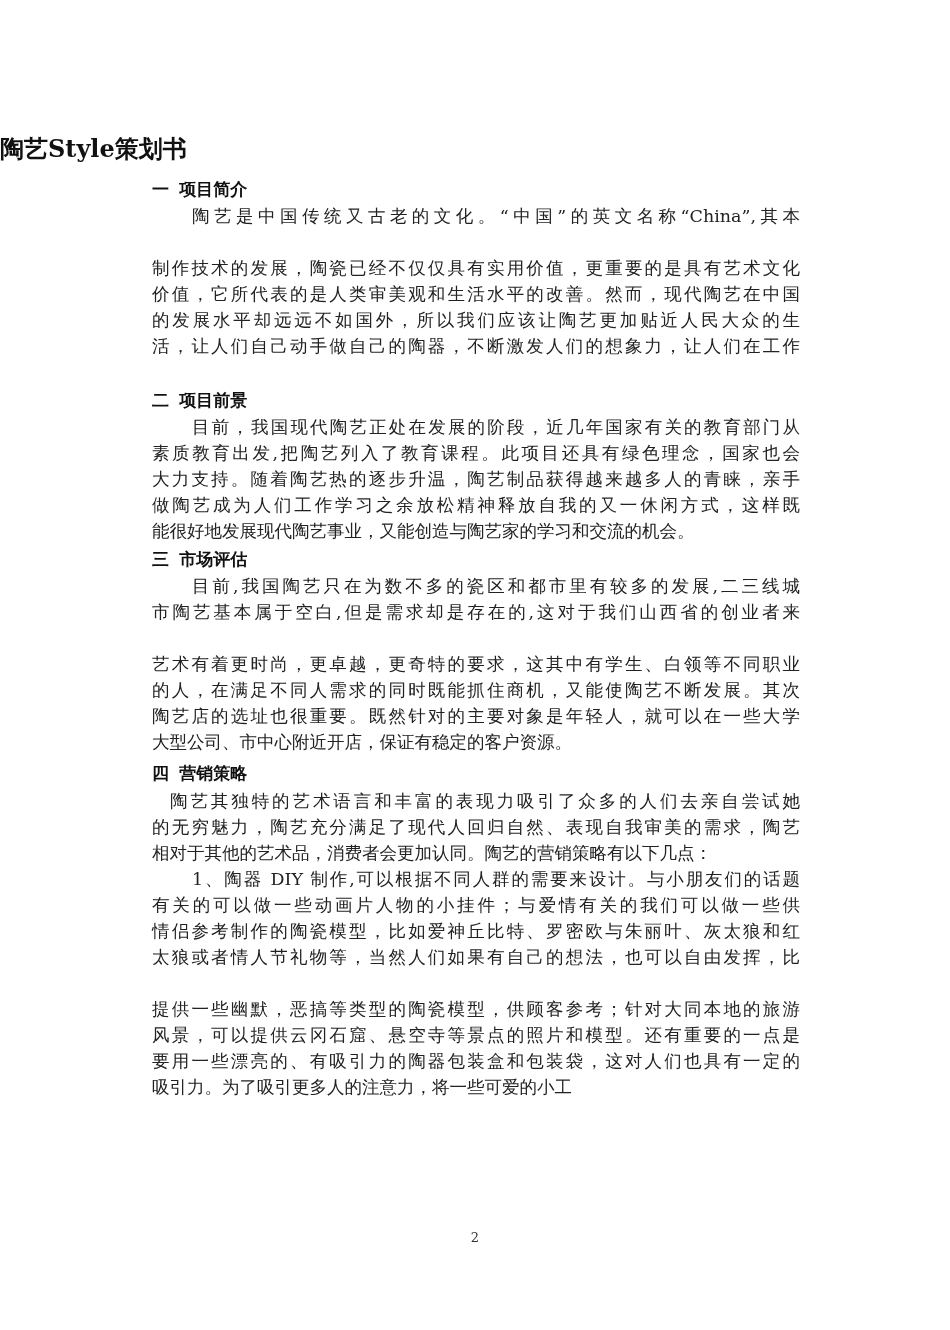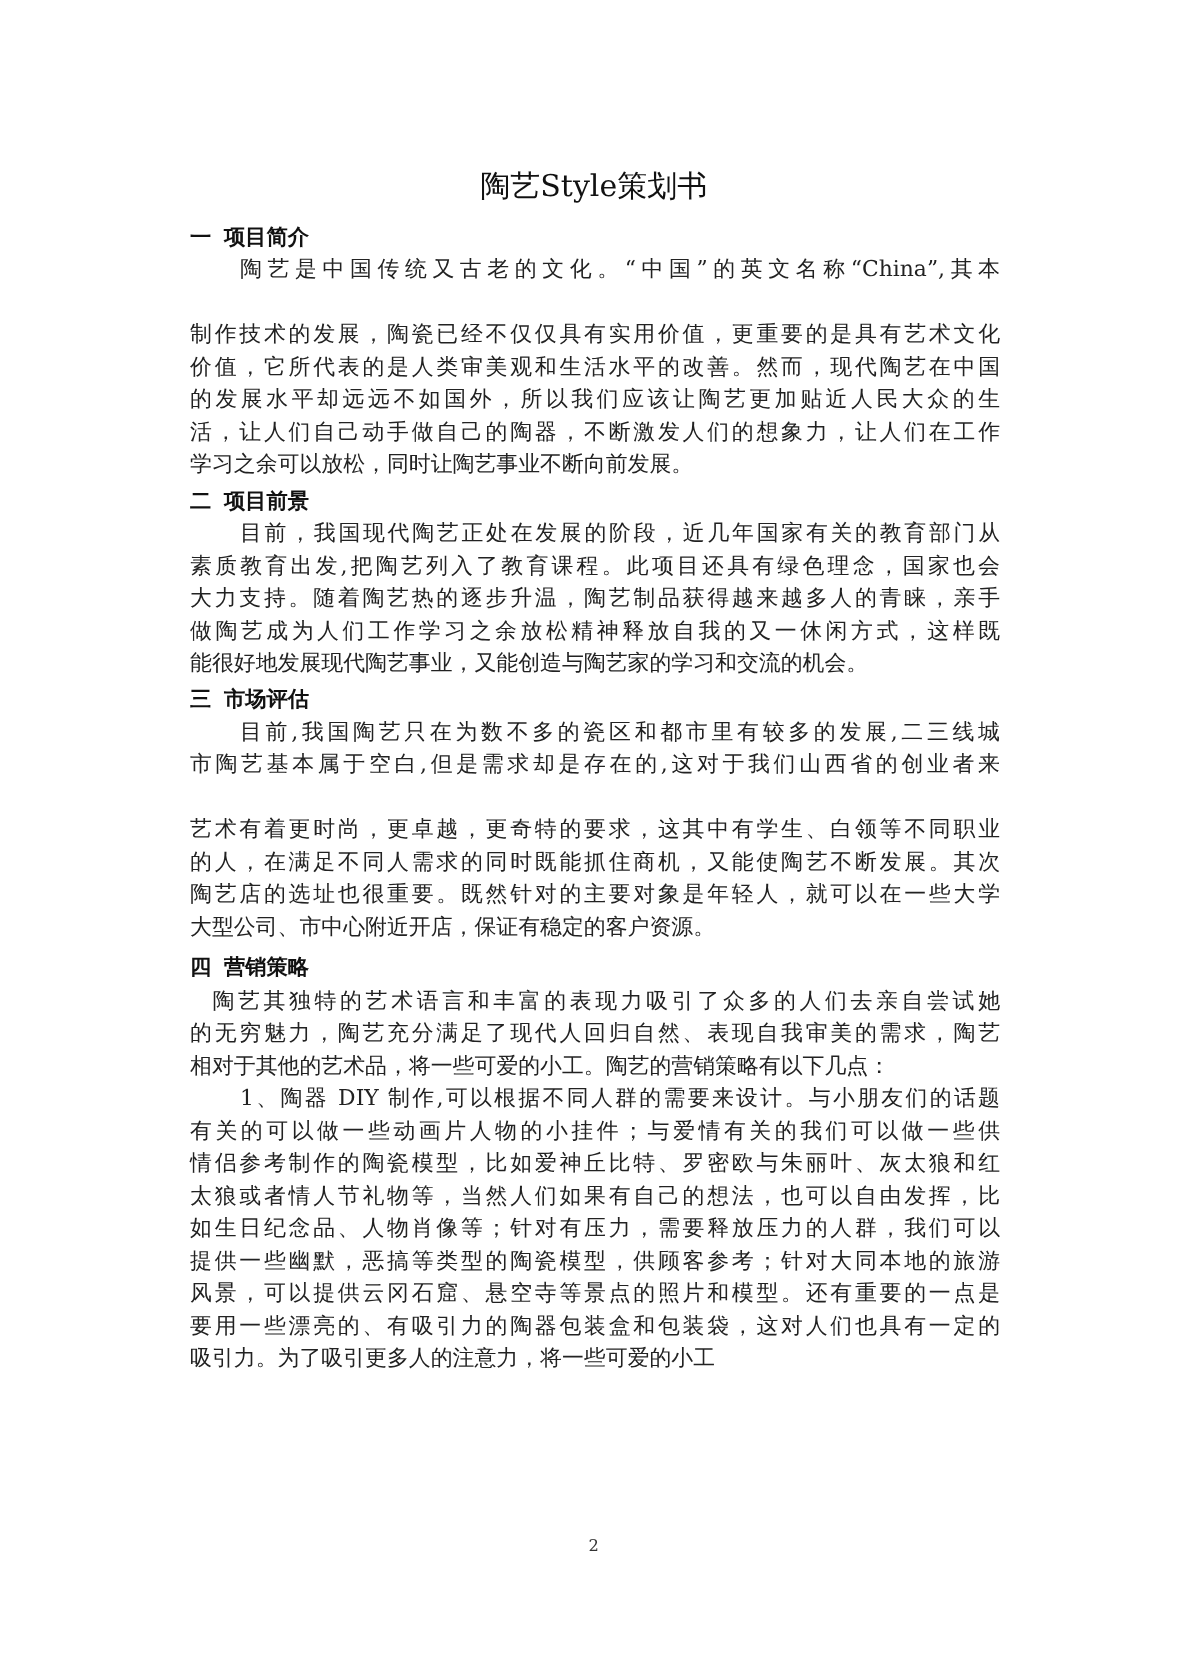--- a/index.html
+++ b/index.html
@@ -1,20 +1,20 @@
 <!DOCTYPE html>
 <html><head>
 <meta charset="utf-8">
 <style>
   html, body { margin:0; padding:0; background:#ffffff; }
   body { width:950px; height:1330px; position:relative; overflow:hidden;
          font-family:"DejaVu Serif", "Liberation Serif", serif; color:#1a1a1a; }
   .page { position:absolute; left:0; top:0; width:950px; height:1330px; background:#fff; }
-  .title { position:absolute; left:0; width:950px; top:133px; text-align:center;
-           font-size:24px; font-weight:normal; letter-spacing:0px; color:#111; }
+  .title { position:absolute; left:0; width:950px; top:133px; text-align:left;
+           font-size:24px; font-weight:bold; letter-spacing:0px; color:#111; }
   .heading { position:absolute; left:152px; font-size:17px; font-weight:bold;
              font-family:Liberation Mono, monospace; color:#111; }
   .line { position:absolute; left:152px; width:648px; font-size:17.5px; white-space:nowrap;
           text-align:justify; text-align-last:justify; color:#222; line-height:26px; }
   .line.indent { left:192px; width:608px; }
   .line.indent-small { left:170px; width:630px; }
   .line.last { text-align-last:left; }
   .pagenum { position:absolute; top:1230px; left:0; width:950px; text-align:center;
              font-size:13px; color:#333; }
 </style>
@@ -24,45 +24,43 @@
 <div class="page">
 
   <div class="title">陶艺Style策划书</div>
 
   <div class="heading" style="top:178px">一  项目简介</div>
   <div class="line indent" style="top:203px">陶艺是中国传统又古老的文化。“中国”的英文名称“China”,其本</div>
   <div class="line" style="top:255px">制作技术的发展，陶瓷已经不仅仅具有实用价值，更重要的是具有艺术文化</div>
   <div class="line" style="top:281px">价值，它所代表的是人类审美观和生活水平的改善。然而，现代陶艺在中国</div>
   <div class="line" style="top:307px">的发展水平却远远不如国外，所以我们应该让陶艺更加贴近人民大众的生</div>
   <div class="line" style="top:333px">活，让人们自己动手做自己的陶器，不断激发人们的想象力，让人们在工作</div>
-  <div class="line last" style="top:359px">学习之余可以放松，同时让陶艺事业不断向前发展。</div>
 
   <div class="heading" style="top:389px">二  项目前景</div>
   <div class="line indent" style="top:414px">目前，我国现代陶艺正处在发展的阶段，近几年国家有关的教育部门从</div>
   <div class="line" style="top:440px">素质教育出发,把陶艺列入了教育课程。此项目还具有绿色理念，国家也会</div>
   <div class="line" style="top:466px">大力支持。随着陶艺热的逐步升温，陶艺制品获得越来越多人的青睐，亲手</div>
   <div class="line" style="top:492px">做陶艺成为人们工作学习之余放松精神释放自我的又一休闲方式，这样既</div>
   <div class="line last" style="top:518px">能很好地发展现代陶艺事业，又能创造与陶艺家的学习和交流的机会。</div>
 
   <div class="heading" style="top:548px">三 市场评估</div>
   <div class="line indent" style="top:573px">目前,我国陶艺只在为数不多的瓷区和都市里有较多的发展,二三线城</div>
   <div class="line" style="top:599px">市陶艺基本属于空白,但是需求却是存在的,这对于我们山西省的创业者来</div>
   <div class="line" style="top:651px">艺术有着更时尚，更卓越，更奇特的要求，这其中有学生、白领等不同职业</div>
   <div class="line" style="top:677px">的人，在满足不同人需求的同时既能抓住商机，又能使陶艺不断发展。其次</div>
   <div class="line" style="top:703px">陶艺店的选址也很重要。既然针对的主要对象是年轻人，就可以在一些大学</div>
   <div class="line last" style="top:729px">大型公司、市中心附近开店，保证有稳定的客户资源。</div>
 
   <div class="heading" style="top:762px">四 营销策略</div>
   <div class="line indent-small" style="top:788px">陶艺其独特的艺术语言和丰富的表现力吸引了众多的人们去亲自尝试她</div>
   <div class="line" style="top:814px">的无穷魅力，陶艺充分满足了现代人回归自然、表现自我审美的需求，陶艺</div>
-  <div class="line last" style="top:840px">相对于其他的艺术品，将一些可爱的小工。陶艺的营销策略有以下几点：</div>
+  <div class="line last" style="top:840px">相对于其他的艺术品，消费者会更加认同。陶艺的营销策略有以下几点：</div>
   <div class="line indent" style="top:866px">1、陶器 DIY 制作,可以根据不同人群的需要来设计。与小朋友们的话题</div>
   <div class="line" style="top:892px">有关的可以做一些动画片人物的小挂件；与爱情有关的我们可以做一些供</div>
   <div class="line" style="top:918px">情侣参考制作的陶瓷模型，比如爱神丘比特、罗密欧与朱丽叶、灰太狼和红</div>
   <div class="line" style="top:944px">太狼或者情人节礼物等，当然人们如果有自己的想法，也可以自由发挥，比</div>
-  <div class="line" style="top:970px">如生日纪念品、人物肖像等；针对有压力，需要释放压力的人群，我们可以</div>
   <div class="line" style="top:996px">提供一些幽默，恶搞等类型的陶瓷模型，供顾客参考；针对大同本地的旅游</div>
   <div class="line" style="top:1022px">风景，可以提供云冈石窟、悬空寺等景点的照片和模型。还有重要的一点是</div>
   <div class="line" style="top:1048px">要用一些漂亮的、有吸引力的陶器包装盒和包装袋，这对人们也具有一定的</div>
   <div class="line last" style="top:1074px">吸引力。为了吸引更多人的注意力，将一些可爱的小工</div>
 
   <div class="pagenum">2</div>
 </div>
 
 </body></html>

